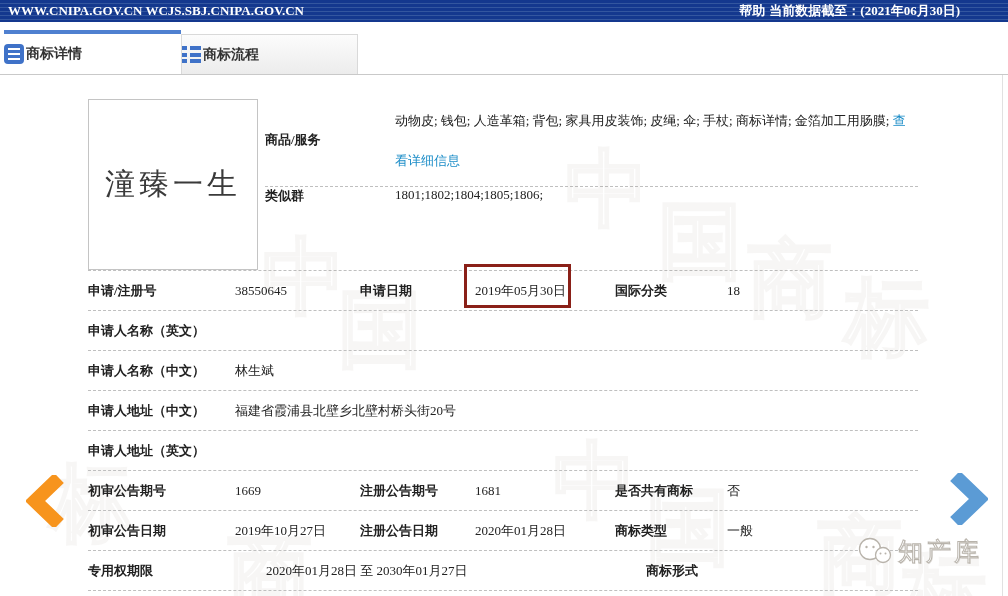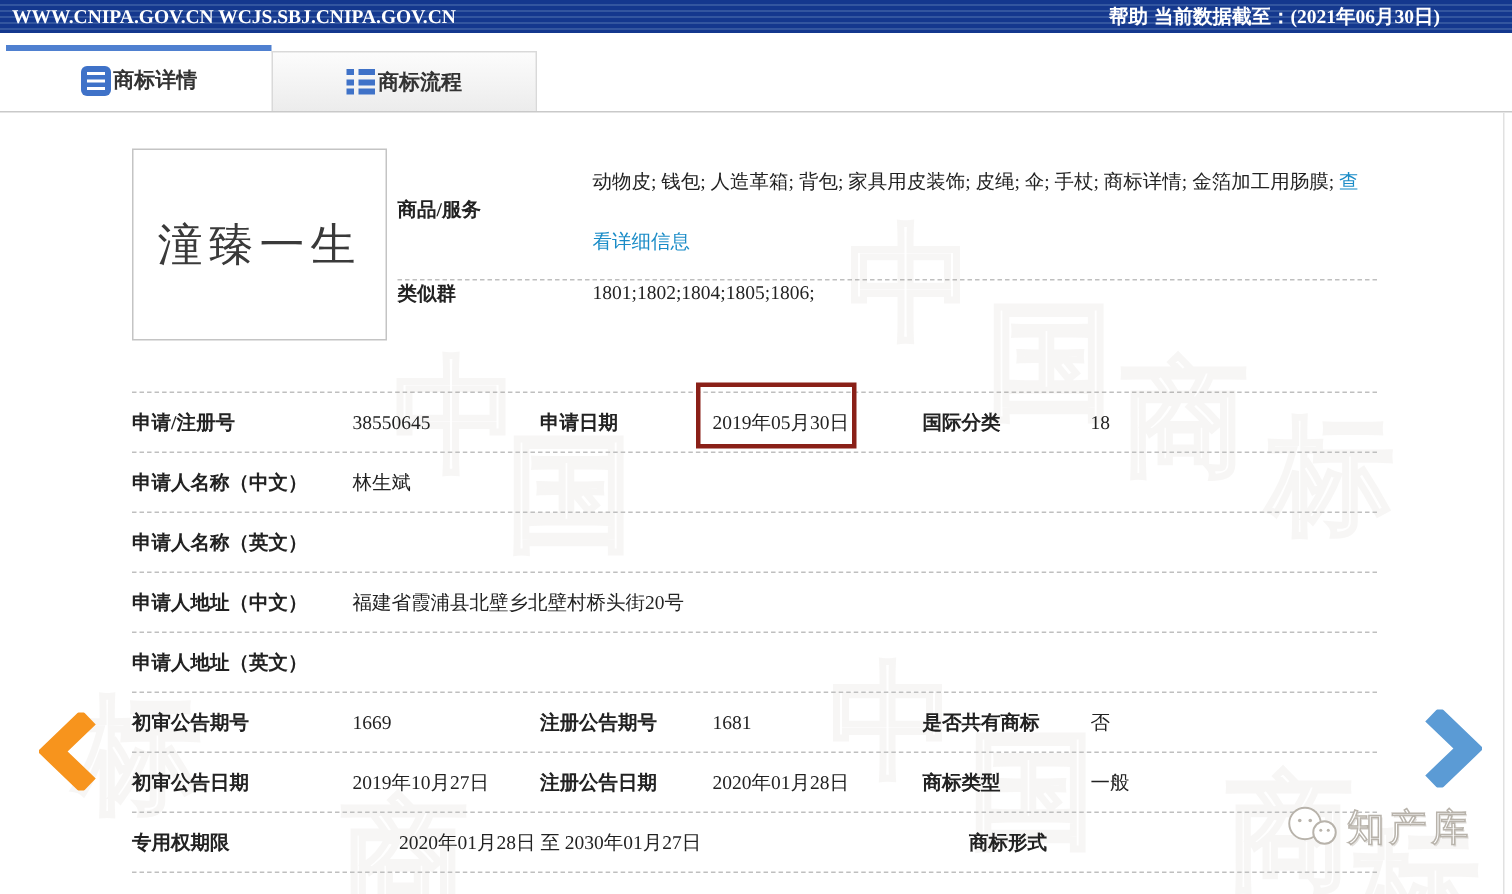--- a/index.html
+++ b/index.html
@@ -9,21 +9,21 @@
   
   .topbar { height:22px;
     background:repeating-linear-gradient(to bottom,#14388e 0,#14388e 3px,#33569f 3px,#33569f 4px);
     display:flex; justify-content:space-between; align-items:center;
     padding:0 48px 0 8px; color:#fff; font-weight:bold; font-size:13px; }
   .tb-right { display:flex; gap:4px; align-items:center; }
   .tb-right a { color:#fff; text-decoration:none; cursor:pointer; }
 
   
   .tabbar { height:52px; padding:8px 0 0 4px; display:flex; background:#fff; }
-  .tab { width:177px; display:flex; align-items:center; justify-content:center; gap:2px;
+  .tab { width:177px; display:flex; align-items:center; gap:2px;
          font-size:14px; font-weight:bold; color:#333; cursor:pointer; }
   .tab.active { border-top:4px solid #4f80d0; background:#fff; height:44px; }
   .tab.inactive { margin-top:4px; height:40px; border:1px solid #d9d9d9; border-bottom:none;
                   background:linear-gradient(180deg,#fcfcfc,#ececec); }
   .icon-doc { width:20px; height:20px; background:#3f72c8; border-radius:4px;
               display:flex; flex-direction:column; justify-content:center; gap:3px; align-items:center; }
   .icon-doc i { display:block; width:12px; height:2px; background:#fff; }
   .icon-list { width:19px; height:17px; display:flex; flex-direction:column; justify-content:space-between; }
   .lrow { display:flex; gap:3px; align-items:center; }
   .lrow .sq  { display:block; width:5px; height:4px; background:#3f72c8; }
@@ -33,21 +33,21 @@
   .content { position:relative; height:522px; border-top:1px solid #c9c9c9; background:#fff; overflow:hidden; }
   .vline { position:absolute; right:5px; top:0; bottom:0; width:1px; background:#e1e1e1; }
 
   
   .wm-char { position:absolute; font-size:84px; font-weight:bold; color:transparent;
              -webkit-text-stroke:2px rgba(140,130,120,0.07); pointer-events:none;
              font-family:"Liberation Sans",sans-serif; }
 
   
   .top-section { display:flex; margin:24px 90px 0 88px; border-bottom:1px dashed #bfbfbf; }
-  .tm-box { width:170px; height:128px; border:1px solid #c4c4c4; flex:none;
+  .tm-box { width:170px; height:171px; border:1px solid #c4c4c4; flex:none;
             display:flex; align-items:center; justify-content:center; background:#fff; }
   .tm-text { font-family:"Liberation Sans","DejaVu Sans",sans-serif; font-weight:300;
              font-size:30px; letter-spacing:4px; color:#3a3a3a; white-space:nowrap; }
   .top-rows { flex:1; margin-left:7px; }
   .trow1 { height:88px; border-bottom:1px dashed #bfbfbf; display:flex; font-size:13px; }
   .trow1 .lab { width:130px; font-weight:bold; padding-top:32px; flex:none; }
   .trow1 .val { flex:1; line-height:40px; padding-top:2px; max-width:532px; }
   .trow2 { height:74px; display:flex; align-items:flex-start; font-size:13px; }
   .trow2 .lab { width:130px; font-weight:bold; flex:none; }
   a.link { color:#1a8cc7; text-decoration:none; cursor:pointer; }
@@ -154,26 +154,26 @@
       <div class="drow">
         <span class="lab c1">申请/注册号</span>
         <span class="val c1">38550645</span>
         <span class="lab c2">申请日期</span>
         <span class="val c2">2019年05月30日</span>
         <div class="red-box"></div>
         <span class="lab c3">国际分类</span>
         <span class="val c3">18</span>
       </div>
       <div class="drow solo">
+        <span class="lab c1">申请人名称（英文）</span>
+        <span class="val c1"></span>
+      </div>
+      <div class="drow solo">
         <span class="lab c1">申请人名称（中文）</span>
         <span class="val c1">林生斌</span>
-      </div>
-      <div class="drow solo">
-        <span class="lab c1">申请人名称（英文）</span>
-        <span class="val c1"></span>
       </div>
       <div class="drow solo">
         <span class="lab c1">申请人地址（中文）</span>
         <span class="val c1">福建省霞浦县北壁乡北壁村桥头街20号</span>
       </div>
       <div class="drow solo">
         <span class="lab c1">申请人地址（英文）</span>
         <span class="val c1"></span>
       </div>
       <div class="drow">

